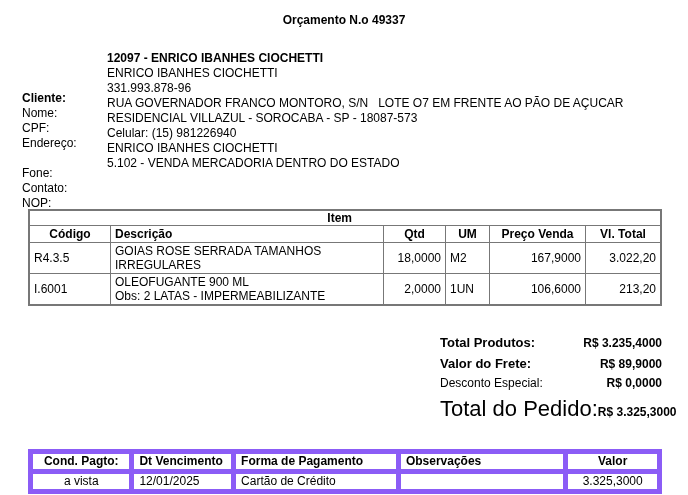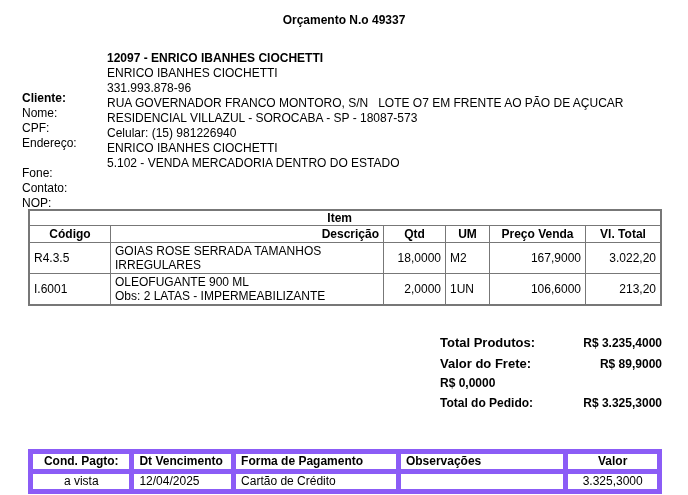--- a/index.html
+++ b/index.html
@@ -33,21 +33,21 @@
     .c { text-align: center; }
 
     .totals { position: absolute; left: 440px; top: 335px; width: 222px; }
     .tot-row { display: flex; justify-content: space-between; align-items: baseline; white-space: nowrap; }
     .tot-row.r1 { height: 21px; }
     .tot-row.r2 { height: 20px; }
     .tot-row.r3 { height: 20px; }
     .tot-label-b { font-weight: bold; font-size: 13px; }
     .tot-val-b { font-weight: bold; font-size: 12px; }
     .tot-label-n { font-size: 12px; }
-    .tot-label-big { font-weight: bold; font-size: 12px; }
+    .tot-label-big { font-weight: normal; font-size: 22px; }
 
     .pay {
       position: absolute; left: 28px; top: 449px; width: 634px;
       border: 2px solid #777;
     }
     .pay td, .pay th {
       border: 5px solid #8b5cf6; padding: 0 5px; font-size: 12px; height: 15px; line-height: 15px;
     }
     .pay th { font-weight: bold; }
     .pay th.l { text-align: left; }
@@ -92,21 +92,21 @@
   </div>
 </div>
 
 <table class="items">
   <tbody>
       <tr>
     <th colspan="6" class="group-head">Item</th>
   </tr>
   <tr>
     <th style="width:72px">Código</th>
-    <th style="width:264px;text-align:right">Descrição</th>
+    <th style="width:264px;text-align:left">Descrição</th>
     <th style="width:53px">Qtd</th>
     <th style="width:35px">UM</th>
     <th style="width:87px">Preço Venda</th>
     <th style="width:66px">Vl. Total</th>
   </tr>
   <tr>
     <td>R4.3.5</td>
     <td>
       <div>GOIAS ROSE SERRADA TAMANHOS</div>
       <div>IRREGULARES</div>
@@ -133,38 +133,39 @@
 <div class="totals">
   <div class="tot-row r1">
     <span class="tot-label-b">Total Produtos:</span>
     <span class="tot-val-b">R$ 3.235,4000</span>
   </div>
   <div class="tot-row r2">
     <span class="tot-label-b">Valor do Frete:</span>
     <span class="tot-val-b">R$ 89,9000</span>
   </div>
   <div class="tot-row r3">
+    <span class="tot-label-n">Desconto Especial:</span>
     <span class="tot-val-b">R$ 0,0000</span>
   </div>
   <div class="tot-row">
     <span class="tot-label-big">Total do Pedido:</span>
     <span class="tot-val-b">R$ 3.325,3000</span>
   </div>
 </div>
 
 <table class="pay">
   <tbody>
       <tr>
     <th style="width:90px">Cond. Pagto:</th>
     <th style="width:88px" class="l">Dt Vencimento</th>
     <th style="width:156px" class="l">Forma de Pagamento</th>
     <th style="width:158px" class="l">Observações</th>
     <th style="width:80px">Valor</th>
   </tr>
   <tr>
     <td class="c">a vista</td>
-    <td>12/04/2025</td>
+    <td>12/01/2025</td>
     <td>Cartão de Crédito</td>
     <td></td>
     <td class="c">3.325,3000</td>
   </tr>
 </tbody>
   </table>
 
 </body></html>

